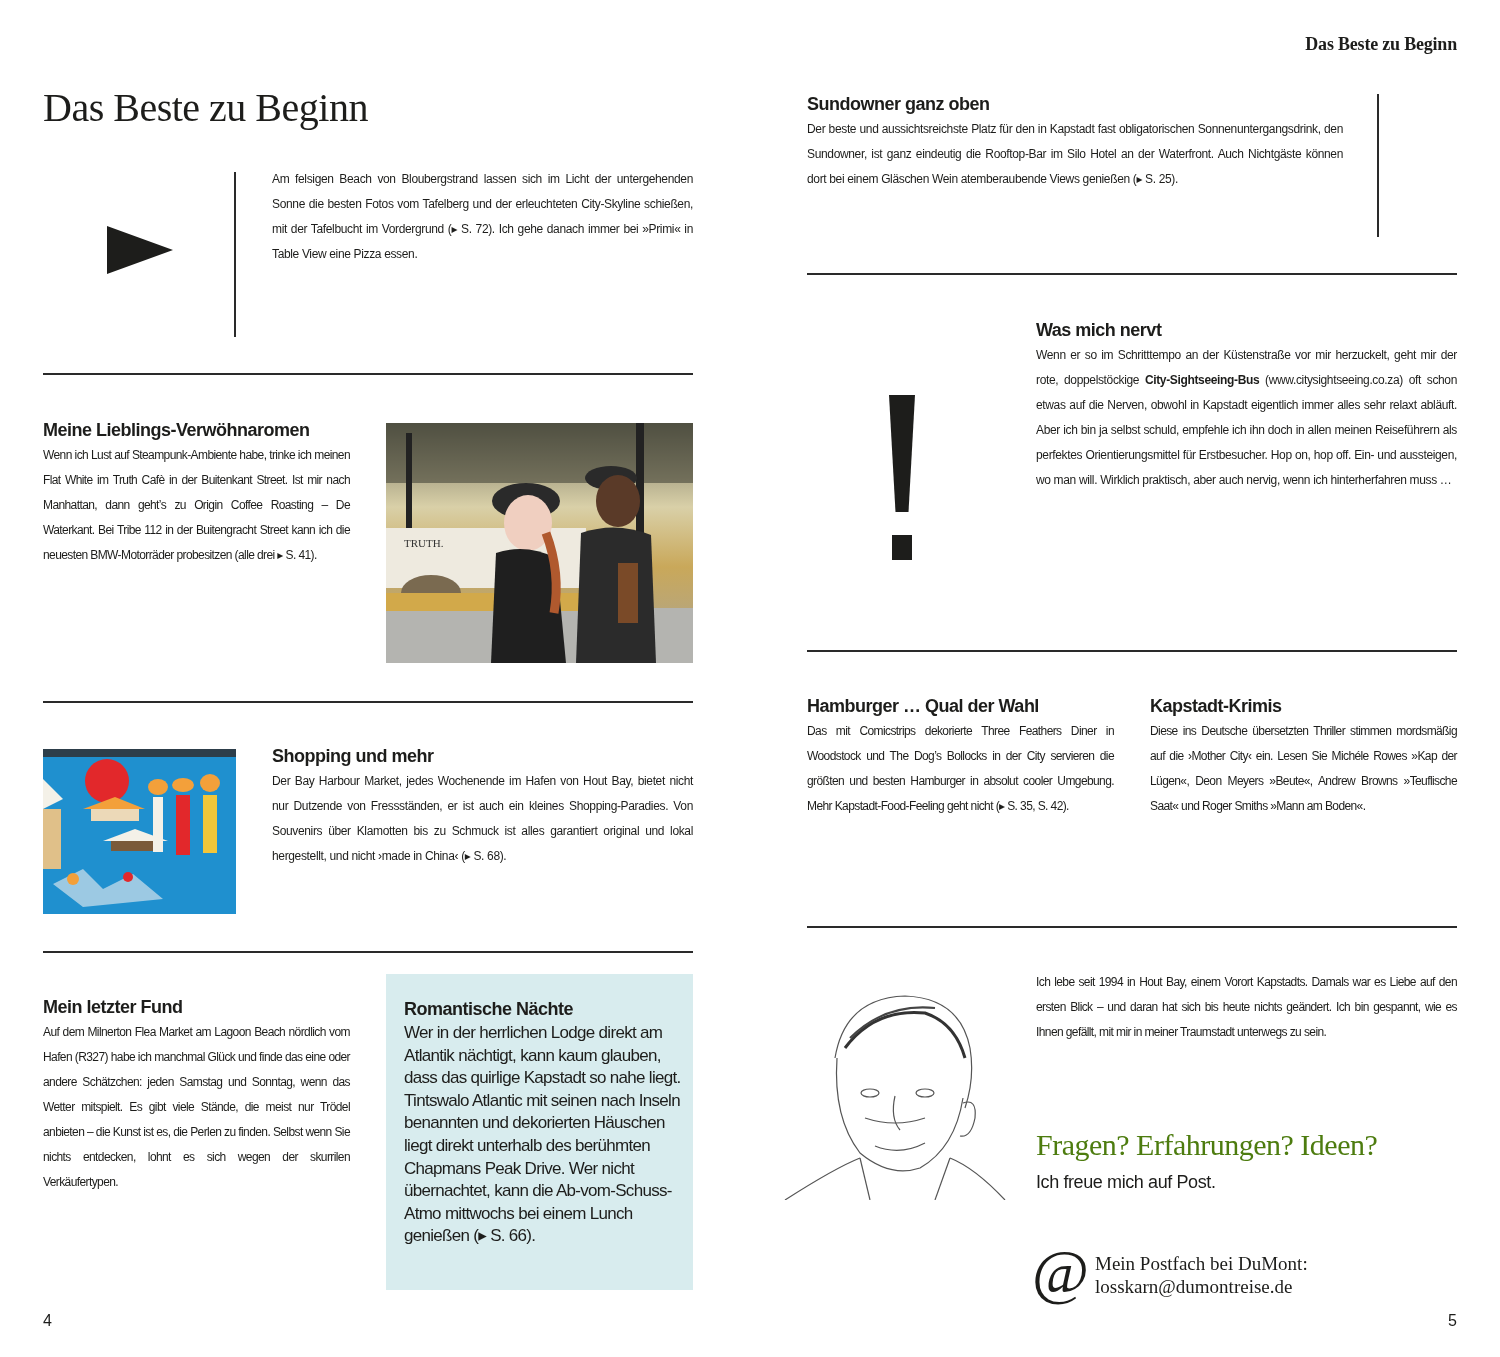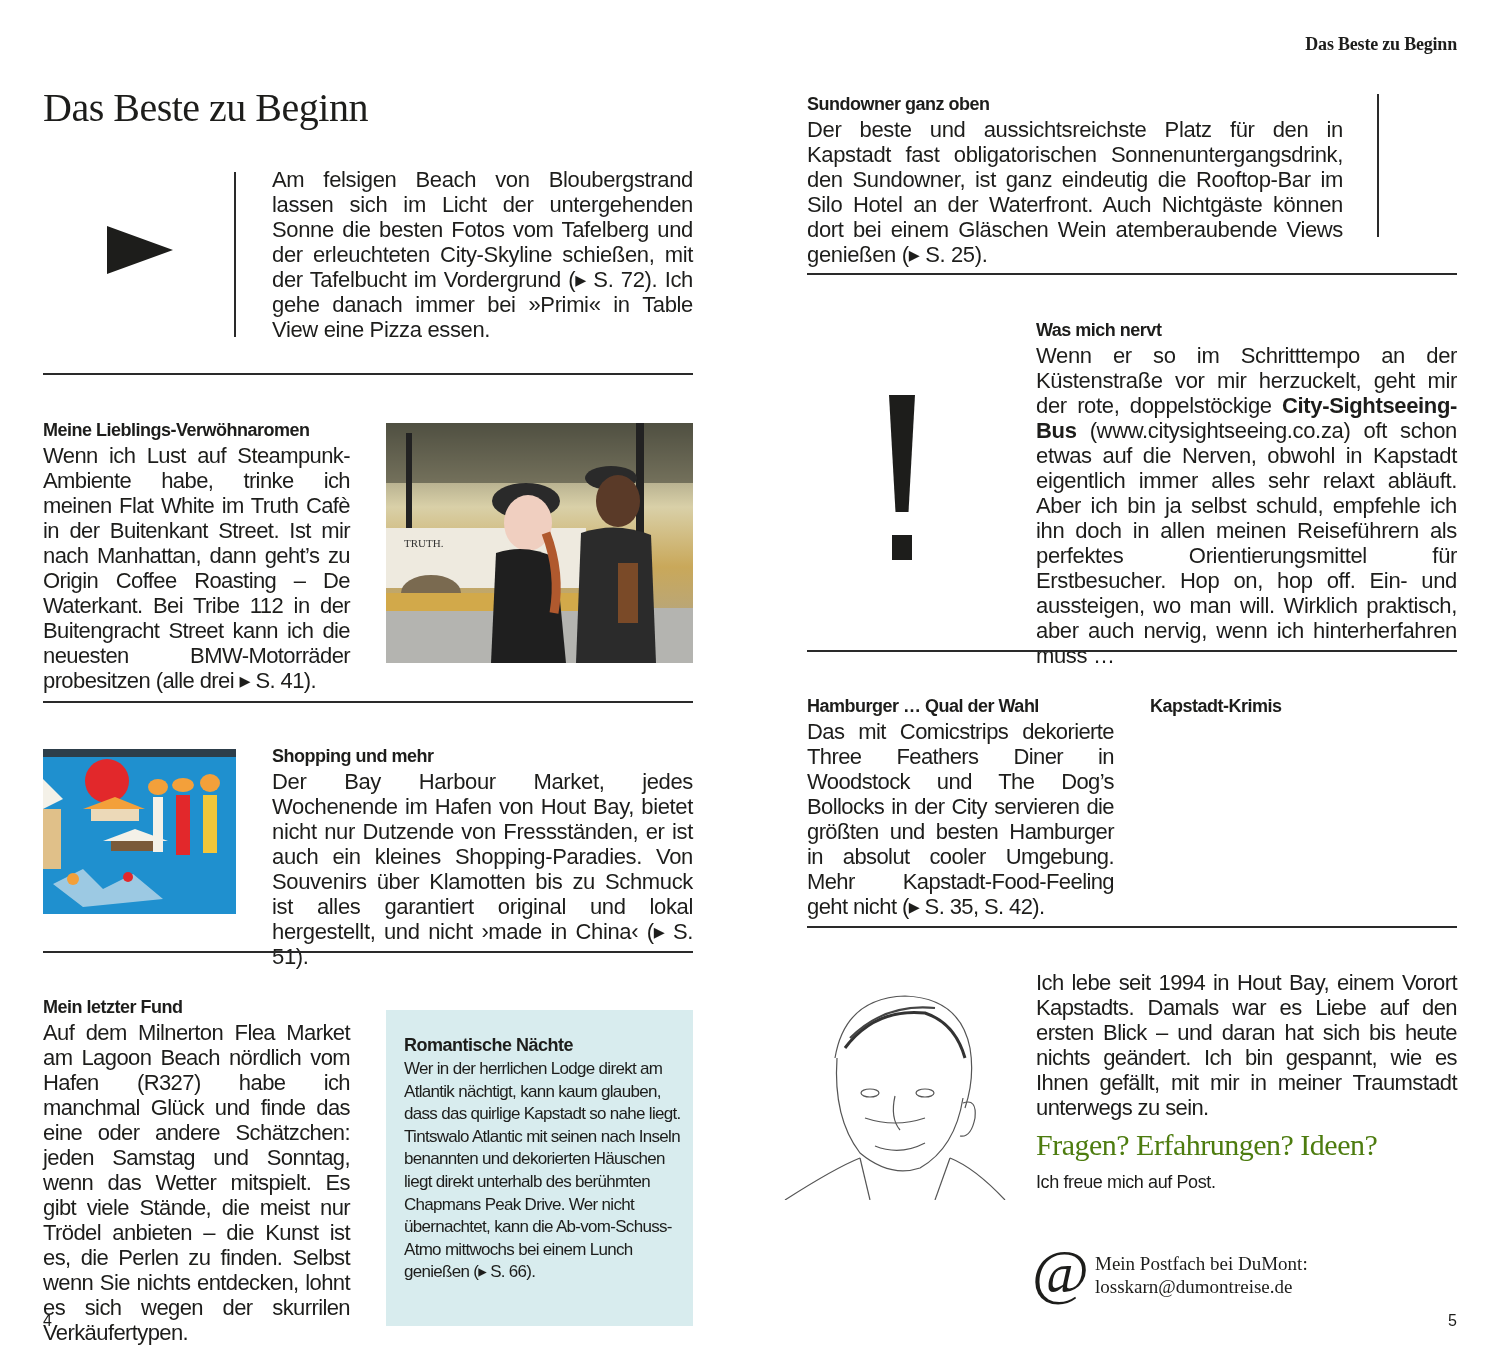--- a/index.html
+++ b/index.html
@@ -1,28 +1,28 @@
 <!DOCTYPE html>
 <html><head>
 <meta charset="utf-8">
 <style>
   html,body{margin:0;padding:0;background:#fff;}
   body{width:1500px;height:1357px;position:relative;overflow:hidden;color:#1d1d1b;
        font-family:"Liberation Sans", "DejaVu Sans", sans-serif;}
   .abs{position:absolute;}
   .serif{font-family:"Liberation Serif","DejaVu Serif",serif;}
-  .body-text{font-size:22px;line-height:25px;text-align:justify;letter-spacing:-0.35px;word-spacing:0;}
+  .body-text{font-size:12px;line-height:25px;text-align:justify;letter-spacing:-0.35px;word-spacing:0;}
   .body-text.cond{letter-spacing:-0.6px;}
   .head{font-weight:bold;font-size:18px;line-height:25px;letter-spacing:-0.5px;}
   .hr{position:absolute;height:2px;background:#2a2a2a;}
   .vr{position:absolute;width:2px;background:#2a2a2a;}
   .running-head{top:34px;right:43px;font-weight:bold;font-size:18px;letter-spacing:-0.2px;}
   .page-title{left:43px;top:84px;font-size:40px;letter-spacing:-0.5px;font-weight:normal;}
   .page-num{font-size:16px;}
-  .box{background:#d8ecee;margin-top:36px;}
+  .box{background:#d8ecee;}
   .box .body-text{font-size:17px;line-height:22.6px;text-align:left;letter-spacing:-0.7px;}
   .accent{color:#4d7c0f;}
   .photo{overflow:hidden;}
   .email-line{font-size:19px;line-height:23px;}
 </style>
 </head>
 <body>
 
 <div class="abs running-head serif">Das Beste zu Beginn</div>
 <h1 class="abs page-title serif" style="margin:0">Das Beste zu Beginn</h1>
@@ -88,21 +88,21 @@
     <rect x="133" y="46" width="14" height="60" fill="#e2282b"></rect>
     <ellipse cx="167" cy="34" rx="10" ry="9" fill="#f3a03a"></ellipse>
     <rect x="160" y="46" width="14" height="58" fill="#f2c63a"></rect>
     <path d="M10 135 L40 120 L60 140 L90 125 L120 150 L40 158 Z" fill="#f0f0f0" opacity="0.6"></path>
     <circle cx="30" cy="130" r="6" fill="#f3a03a"></circle>
     <circle cx="85" cy="128" r="5" fill="#e2282b"></circle>
   </svg>
 </div>
 <div class="abs" style="left:272px;top:744px;width:421px;">
   <div class="head">Shopping und mehr</div>
-  <div class="body-text">Der Bay Harbour Market, jedes Wochenende im Hafen von Hout Bay, bietet nicht nur Dutzende von Fressständen, er ist auch ein kleines Shopping-Paradies. Von Souvenirs über Klamotten bis zu Schmuck ist alles garantiert original und lokal hergestellt, und nicht ›made in China‹ (▸ S. 51).</div>
+  <div class="body-text">Der Bay Harbour Market, jedes Wochenende im Hafen von Hout Bay, bietet nicht nur Dutzende von Fressständen, er ist auch ein kleines Shopping-Paradies. Von Souvenirs über Klamotten bis zu Schmuck ist alles garantiert original und lokal hergestellt, und nicht ›made in China‹ (▸ S. 68).</div>
 </div>
 <div class="hr" style="left:43px;top:951px;width:650px;"></div>
 
 <div class="abs" style="left:43px;top:995px;width:307px;">
   <div class="head">Mein letzter Fund</div>
   <div class="body-text cond">Auf dem Milnerton Flea Market am Lagoon Beach nördlich vom Hafen (R327) habe ich manchmal Glück und finde das eine oder andere Schätzchen: jeden Samstag und Sonntag, wenn das Wetter mitspielt. Es gibt viele Stände, die meist nur Trödel anbieten – die Kunst ist es, die Perlen zu finden. Selbst wenn Sie nichts entdecken, lohnt es sich wegen der skurrilen Verkäufertypen.</div>
 </div>
 
 <div class="abs box" style="left:386px;top:974px;width:307px;height:316px;">
   <div style="position:absolute;left:18px;top:23px;width:282px;">
@@ -130,20 +130,21 @@
   <div class="body-text"><span>Wenn er so im Schritttempo an der Küstenstraße vor mir herzuckelt, geht mir der rote, doppelstöckige </span><b>City-Sightseeing-Bus</b><span> (www.citysightseeing.co.za) oft schon etwas auf die Nerven, obwohl in Kapstadt eigentlich immer alles sehr relaxt abläuft. Aber ich bin ja selbst schuld, empfehle ich ihn doch in allen meinen Reiseführern als perfektes Orientierungsmittel für Erstbesucher. Hop on, hop off. Ein- und aussteigen, wo man will. Wirklich praktisch, aber auch nervig, wenn ich hinterherfahren muss …</span></div>
 </div>
 <div class="hr" style="left:807px;top:650px;width:650px;"></div>
 
 <div class="abs" style="left:807px;top:694px;width:307px;">
   <div class="head">Hamburger … Qual der Wahl</div>
   <div class="body-text cond">Das mit Comicstrips dekorierte Three Feathers Diner in Woodstock und The Dog’s Bollocks in der City servieren die größten und besten Hamburger in absolut cooler Umgebung. Mehr Kapstadt-Food-Feeling geht nicht (▸ S. 35, S. 42).</div>
 </div>
 <div class="abs" style="left:1150px;top:694px;width:307px;">
   <div class="head">Kapstadt-Krimis</div>
+  <div class="body-text cond">Diese ins Deutsche übersetzten Thriller stimmen mordsmäßig auf die ›Mother City‹ ein. Lesen Sie Michéle Rowes »Kap der Lügen«, Deon Meyers »Beute«, Andrew Browns »Teuflische Saat« und Roger Smiths »Mann am Boden«.</div>
 </div>
 <div class="hr" style="left:807px;top:926px;width:650px;"></div>
 
 <div class="abs" style="left:775px;top:978px;width:240px;height:222px;">
   <svg width="240" height="222" viewBox="0 0 240 222">
     <g fill="none" stroke="#555" stroke-width="1.2">
       <path d="M60 80 Q70 20 130 18 Q185 20 195 70 Q200 100 190 130"></path>
       <path d="M70 70 Q100 30 150 35 Q180 45 190 80" stroke="#333" stroke-width="3"></path>
       <path d="M75 60 Q110 25 160 30" stroke="#444" stroke-width="2"></path>
       <path d="M62 80 Q58 140 85 175 Q115 200 145 190 Q180 170 188 120"></path>

